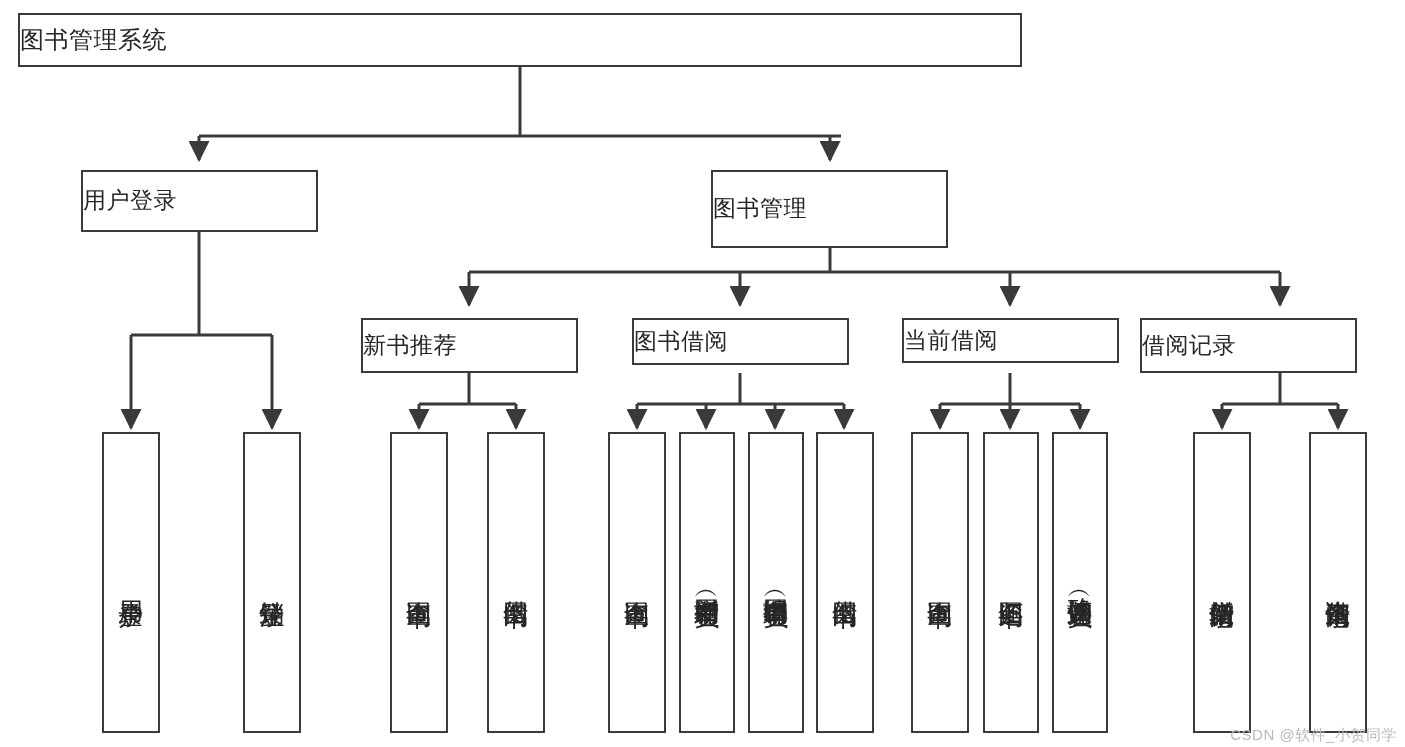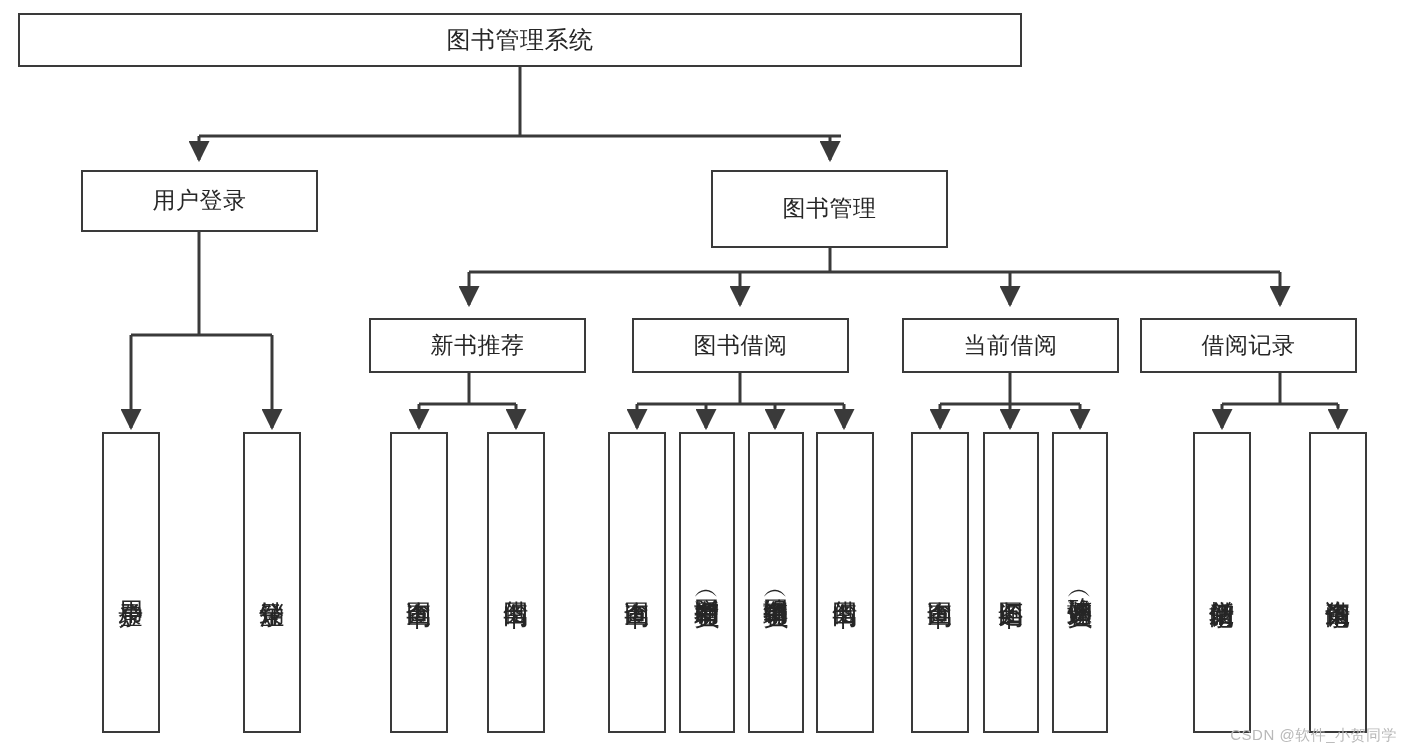--- a/index.html
+++ b/index.html
@@ -24,21 +24,20 @@
     width: 1405px;
     height: 747px;
   }
   .node {
     position: absolute;
     box-sizing: border-box;
     border: 2px solid #3a3a3a;
     background: #ffffff;
     display: flex;
     align-items: center;
-    justify-content: center;
     color: #262626;
     z-index: 2;
   }
   .node-label {
     display: block;
     text-align: center;
     line-height: 1.18;
     letter-spacing: 0.5px;
   }
   .node.horizontal .node-label {
@@ -130,27 +129,27 @@
     <span class="node-label">图书管理系统</span>
   </div>
 
   <div class="node horizontal" style="left:81px; top:170px; width:237px; height:62px;">
     <span class="node-label">用户登录</span>
   </div>
   <div class="node horizontal" style="left:711px; top:170px; width:237px; height:78px;">
     <span class="node-label">图书管理</span>
   </div>
 
-  <div class="node horizontal" style="left:361px; top:318px; width:217px; height:55px;margin-left:8px;">
+  <div class="node horizontal" style="left:361px; top:318px; width:217px; height:55px;">
     <span class="node-label">新书推荐</span>
   </div>
-  <div class="node horizontal" style="left:632px; top:318px; width:217px; height:55px;">
+  <div class="node horizontal" style="left:632px; top:318px; width:217px; height:47px;">
     <span class="node-label">图书借阅</span>
   </div>
-  <div class="node horizontal" style="left:902px; top:318px; width:217px; height:55px;">
+  <div class="node horizontal" style="left:902px; top:318px; width:217px; height:45px;">
     <span class="node-label">当前借阅</span>
   </div>
   <div class="node horizontal" style="left:1140px; top:318px; width:217px; height:55px;">
     <span class="node-label">借阅记录</span>
   </div>
 
   <div class="node vertical" style="left:102px; top:432px; width:58px; height:301px;">
     <span class="node-label">用户登录</span>
   </div>
   <div class="node vertical" style="left:243px; top:432px; width:58px; height:301px;">

